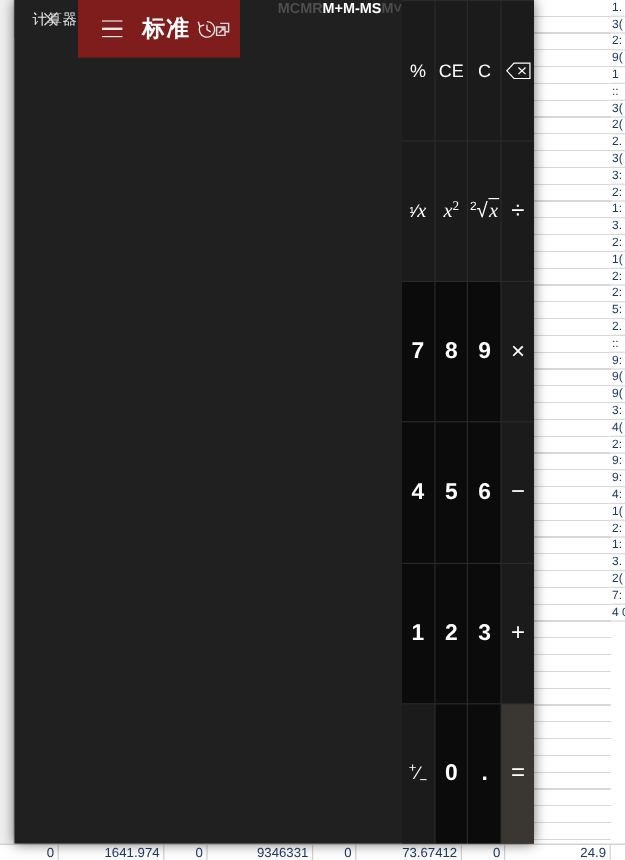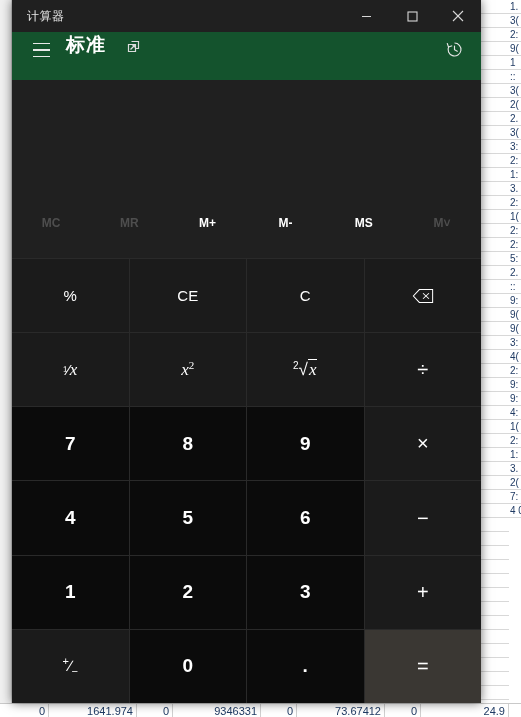--- a/index.html
+++ b/index.html
@@ -103,25 +103,25 @@
     width: 12px;
     background: #f0f0f0;
     border-right: 1px solid #c9c9c9;
   }
 
   
   #calc {
     position: absolute;
     left: 12px;
     top: 0px;
-    width: 469px;
+    width: 433px;
     height: 703px;
     background: #202020;
     display: flex;
-    flex-direction: column;
+    flex-direction: row;
     overflow: hidden;
     box-shadow: 0 0 10px rgba(0,0,0,0.55);
   }
 
   
   .titlebar {
     height: 32px;
     min-height: 32px;
     display: flex;
     align-items: center;
@@ -148,22 +148,22 @@
     justify-content: center;
     color: #d7d7d7;
   }
   .wc-btn svg { display: block; }
 
   
   .modebar {
     height: 48px;
     min-height: 48px;
     display: flex;
-    align-items: flex-start;
-    background: #14532d;
+    align-items: center;
+    background: #7f1d1d;
     position: relative;
   }
   .hamburger {
     width: 38px; height: 36px;
     margin-left: 10px;
     display: flex;
     flex-direction: column;
     align-items: center;
     justify-content: center;
     gap: 5px;

